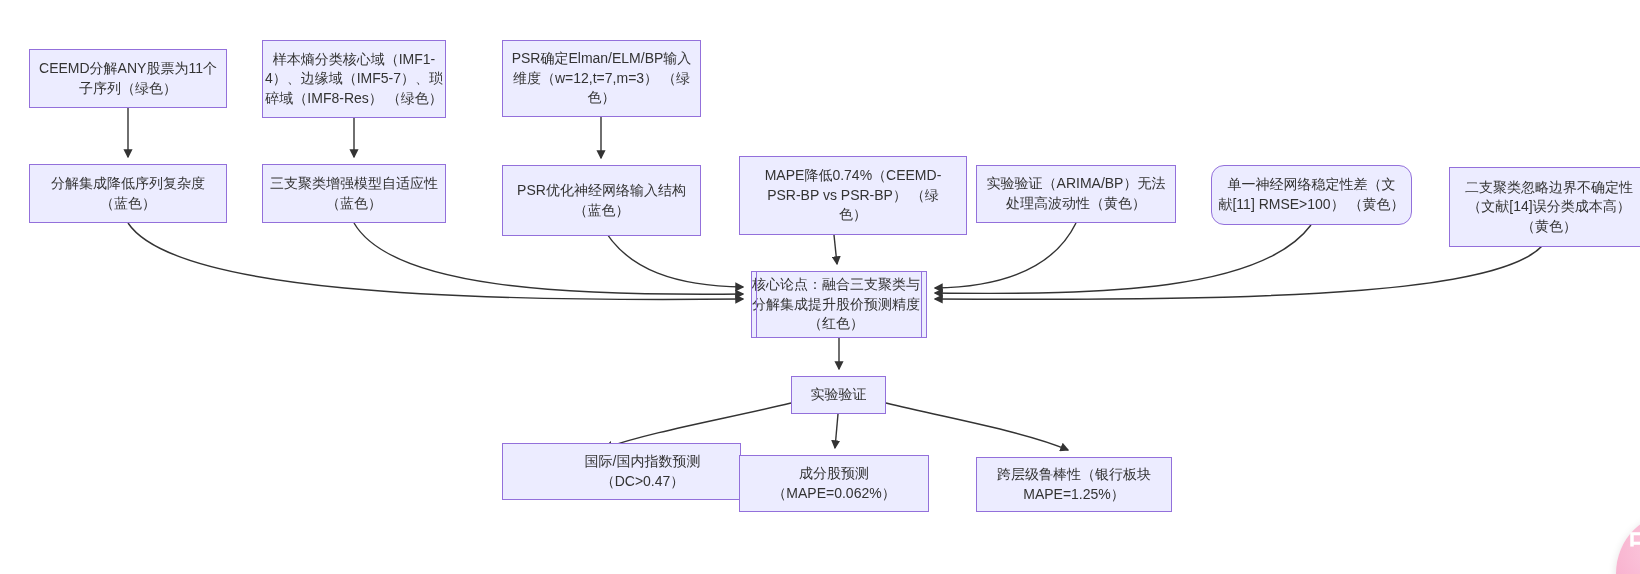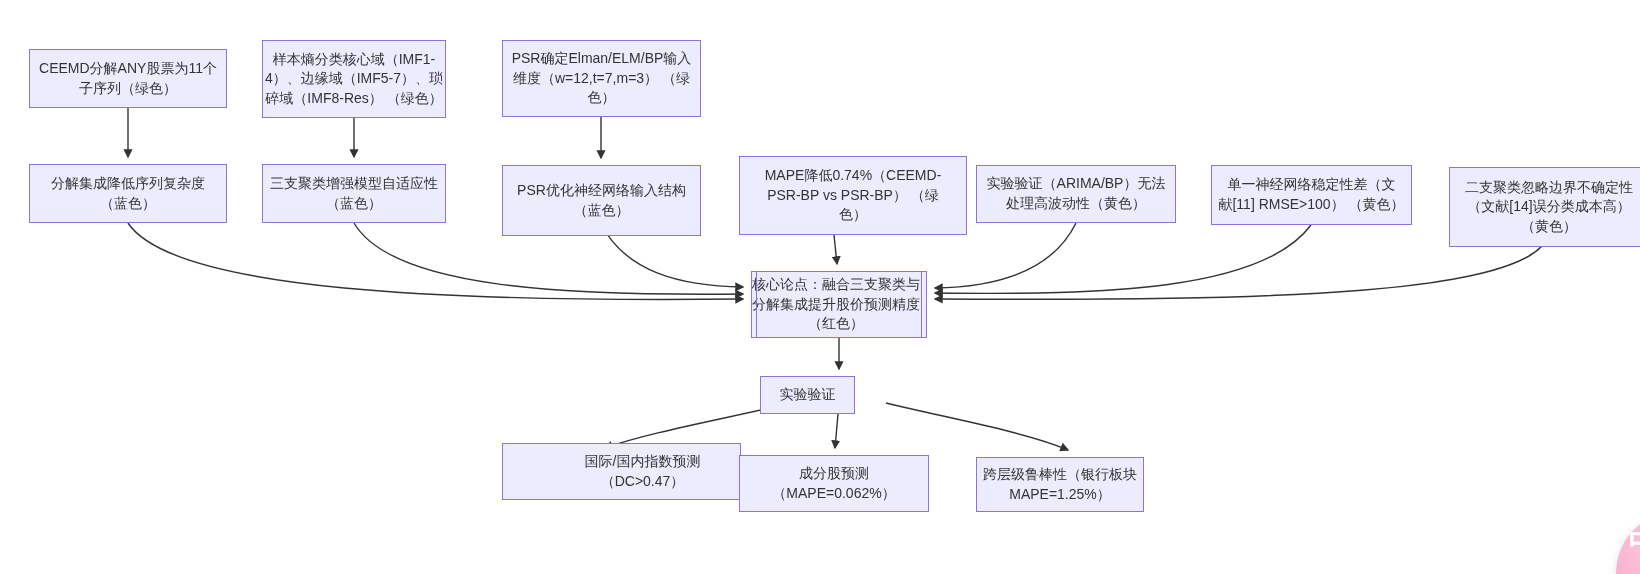--- a/index.html
+++ b/index.html
@@ -18,27 +18,27 @@
   .label > div{white-space:nowrap;}
   
   .n-ceemd   {left:5px;    top:49px;  width:198px; height:59px;}
   .n-entropy {left:238px;  top:40px;  width:184px; height:78px;}
   .n-psrdim  {left:478px;  top:40px;  width:199px; height:77px;}
   .n-decomp  {left:5px;    top:164px; width:198px; height:59px;}
   .n-twc     {left:238px;  top:164px; width:184px; height:59px;}
   .n-psropt  {left:478px;  top:165px; width:199px; height:71px;}
   .n-mape    {left:715px;  top:156px; width:228px; height:79px;}
   .n-trad    {left:952px;  top:165px; width:200px; height:58px;}
-  .n-single  {left:1187px; top:165px; width:201px; height:60px;}
+  .n-single  {left:1187px; top:165px; width:201px; height:60px;border-radius:13px;}
   .n-twoway  {left:1425px; top:167px; width:200px; height:80px;}
   .n-core    {left:727px;  top:271px; width:176px; height:67px;justify-content:flex-end;}
-  .n-exp     {left:736px;  top:376px; width:95px;  height:38px;}
+  .n-exp     {left:767px;  top:376px; width:95px;  height:38px;}
   .n-idx     {left:478px;  top:443px; width:239px; height:57px;padding-left:48px;}
   .n-stock   {left:715px;  top:455px; width:190px; height:57px;}
-  .n-robust  {left:952px;  top:457px; width:168px; height:55px;justify-content:center;}
+  .n-robust  {left:952px;  top:457px; width:196px; height:55px;justify-content:center;}
   
   .n-core::before,.n-core::after{
     content:"";position:absolute;top:0;bottom:0;width:1px;background:#9370DB;
   }
   .n-core::before{left:4px;}
   .n-core::after{right:4px;}
   
   .translate-btn{
     position:absolute;left:1592px;top:512px;width:122px;height:122px;border-radius:50%;
     background:radial-gradient(circle at 35% 30%, #fbc9dd 0%, #f7a9c9 60%, #f49fc3 100%);

